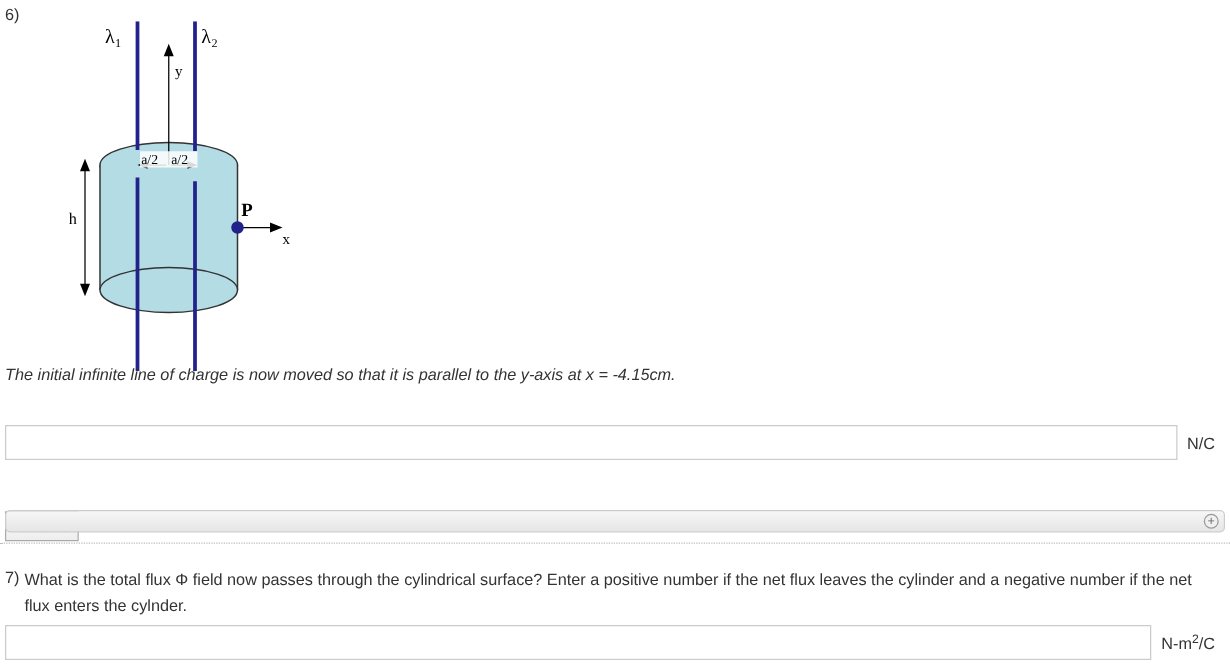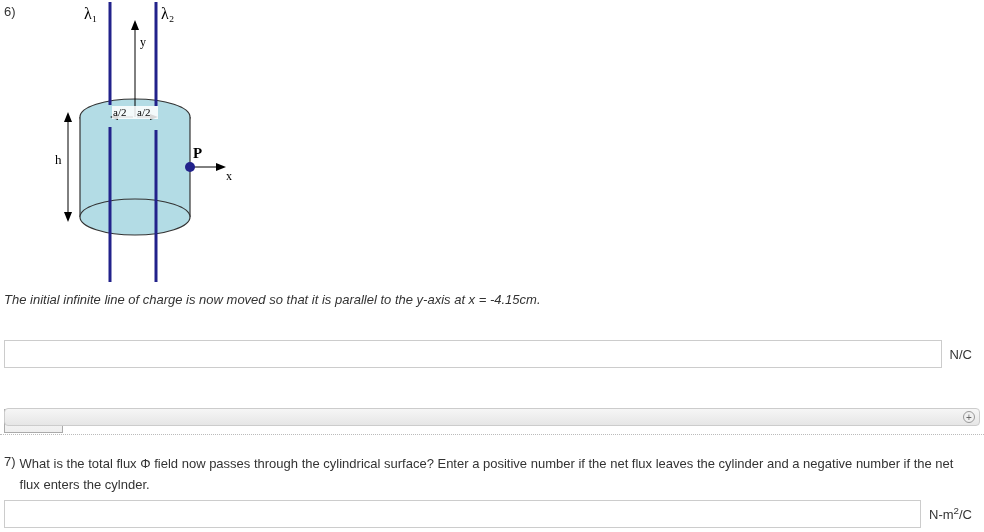--- a/index.html
+++ b/index.html
@@ -7,21 +7,21 @@
     font-family: Arial, sans-serif;
     font-size: 13px;
     background: #fff;
     color: #333;
     width: 984px;
     height: 532px;
     overflow: hidden;
     position: relative;
   }
   .q6-num { position: absolute; top: 4px; left: 4px; }
-  .diagram-area { position: absolute; top: 2px; left: 50px; width: 220px; height: 280px; }
+  .diagram-area { position: absolute; top: 17px; left: 50px; width: 220px; height: 280px; }
   .svg-holder { width: 100%; height: 100%; }
   .q6-text { position: absolute; top: 288px; left: 4px; line-height: 1.8; font-style: italic; }
   .input-row { position: absolute; left: 4px; right: 4px; display: flex; align-items: center; }
   .row-q6-input { top: 340px; justify-content: space-between; }
   .row-q6-submit { top: 378px; }
   .row-q6-bar { top: 408px; }
   .row-q7-input { top: 500px; }
   .text-input {
     flex: 1;
     height: 28px;

